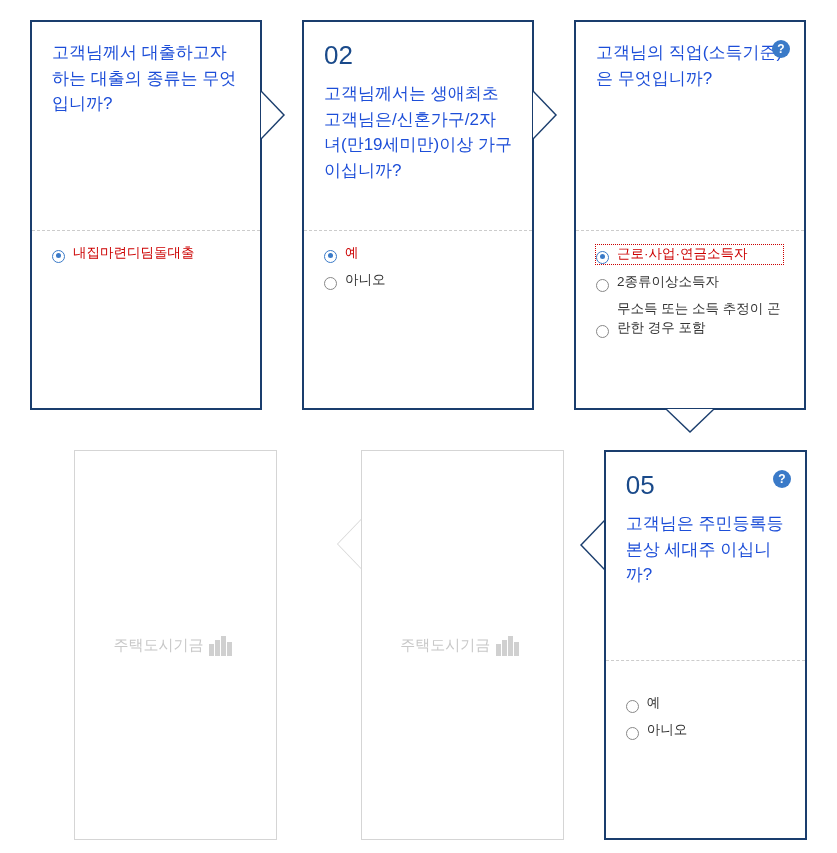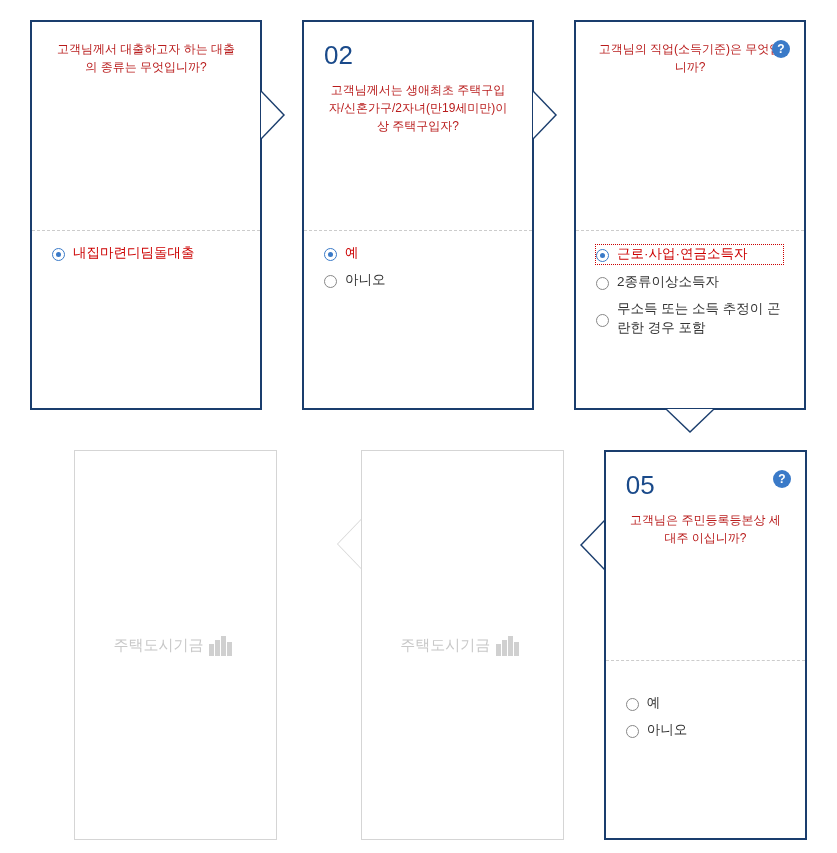--- a/index.html
+++ b/index.html
@@ -1,24 +1,24 @@
 <!DOCTYPE html>
 <html><head>
 <meta charset="utf-8">
 <style>
 * { box-sizing: border-box; margin: 0; padding: 0; }
 body { font-family: "Malgun Gothic", sans-serif; background: #fff; width: 837px; height: 853px; padding: 20px 30px; }
 .row { display: flex; gap: 40px; margin-bottom: 40px; position: relative; }
 .card { width: 232px; height: 390px; border: 2px solid #1a3d6d; background: #fff; position: relative; padding: 18px 20px; }
 .card.inactive { border: 1px solid #d5d5d5; display: flex; align-items: center; justify-content: center; margin-left: 44px; }
 .num { font-size: 26px; color: #1a4a8a; font-weight: 400; margin-bottom: 10px; font-family: Arial, sans-serif; }
-.question { font-size: 12px; color: #b91c1c; line-height: 1.5; text-align: center; }
+.question { font-size: 17px; color: #1d4ed8; line-height: 1.5; }
 .divider { border: 0; border-top: 1px dashed #ccc; margin: 0 -20px; position: absolute; left: 20px; right: 20px; top: 208px; }
 .options { position: absolute; top: 222px; left: 20px; right: 20px; }
-.option { display: flex; align-items: center; margin-bottom: 8px; cursor: pointer; }
+.option { display: flex; align-items: flex-end; margin-bottom: 8px; cursor: pointer; }
 .option input { margin-right: 8px; margin-top: 3px; flex-shrink: 0; }
 .option span { font-size: 13.5px; color: #333; line-height: 1.4; }
 .option.selected span { color: #c00; }
 .option.focused { outline: 1px dotted #c00; outline-offset: -1px; padding: 1px; margin-left: -1px; }
 .help { position: absolute; top: 18px; right: 14px; width: 18px; height: 18px; background: #3a7ac8; color: #fff; border-radius: 50%; font-size: 12px; text-align: center; line-height: 18px; font-weight: bold; cursor: pointer; }
 .arrow-right { position: absolute; width: 28px; height: 50px; top: 68px; right: -29px; z-index: 2; }
 .arrow-right::before { content: ""; position: absolute; left: 0; top: 0; border-left: 24px solid #1a3d6d; border-top: 25px solid transparent; border-bottom: 25px solid transparent; }
 .arrow-right::after { content: ""; position: absolute; left: 0; top: 2px; border-left: 22px solid #fff; border-top: 23px solid transparent; border-bottom: 23px solid transparent; }
 .arrow-down { position: absolute; width: 50px; height: 28px; bottom: -29px; left: 50%; transform: translateX(-50%); z-index: 2; }
 .arrow-down::before { content: ""; position: absolute; top: 0; left: 0; border-top: 24px solid #1a3d6d; border-left: 25px solid transparent; border-right: 25px solid transparent; }
@@ -46,21 +46,21 @@
       <label class="option selected">
           <input type="radio" checked="" style="">
           <span>내집마련디딤돌대출</span>
         </label>
     </div>
     <div class="arrow-right"></div>
   </div>
 
   <div class="card">
     <div class="num">02</div>
-    <div class="question">고객님께서는 생애최초 주택구입자/신혼가구/2자녀(만19세미만)이상 주택구입자?</div>
+    <div class="question">고객님께서는 생애최초 고객님은/신혼가구/2자녀(만19세미만)이상 가구이십니까?</div>
     <hr class="divider">
     <div class="options">
       <label class="option selected">
           <input type="radio" checked="" style="">
           <span>예</span>
         </label>
       <label class="option">
           <input type="radio" style="">
           <span>아니오</span>
         </label>

